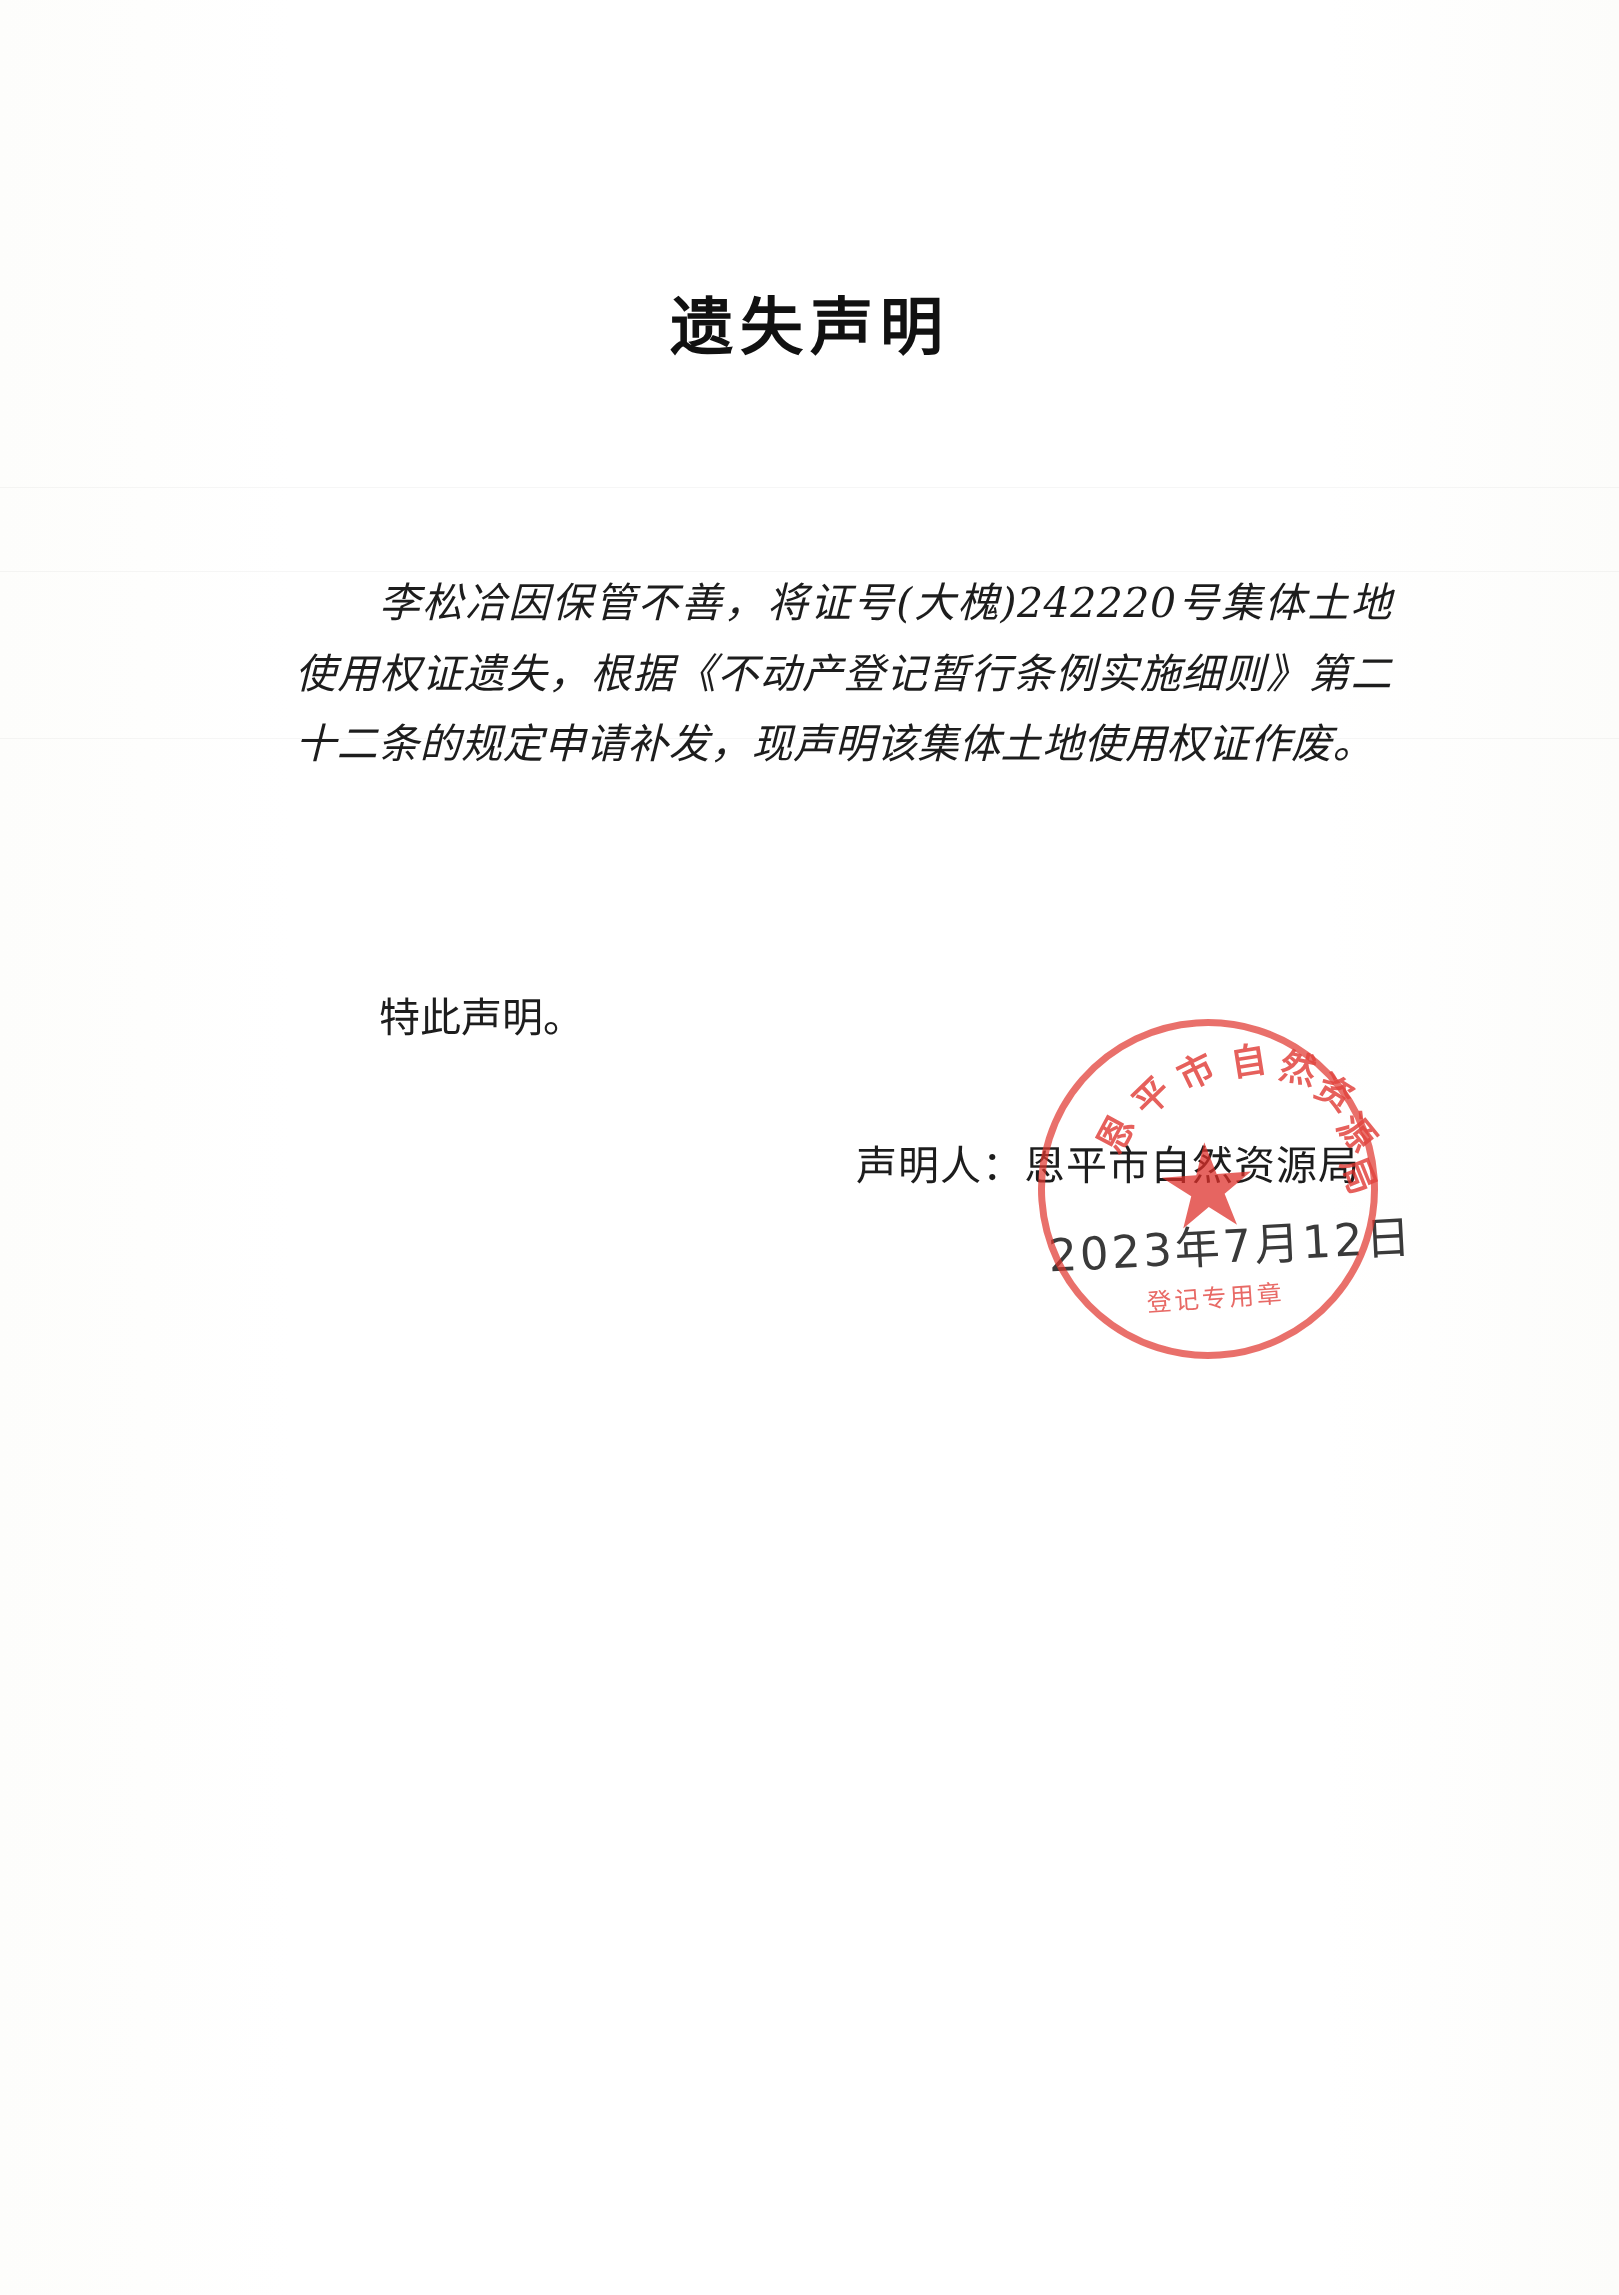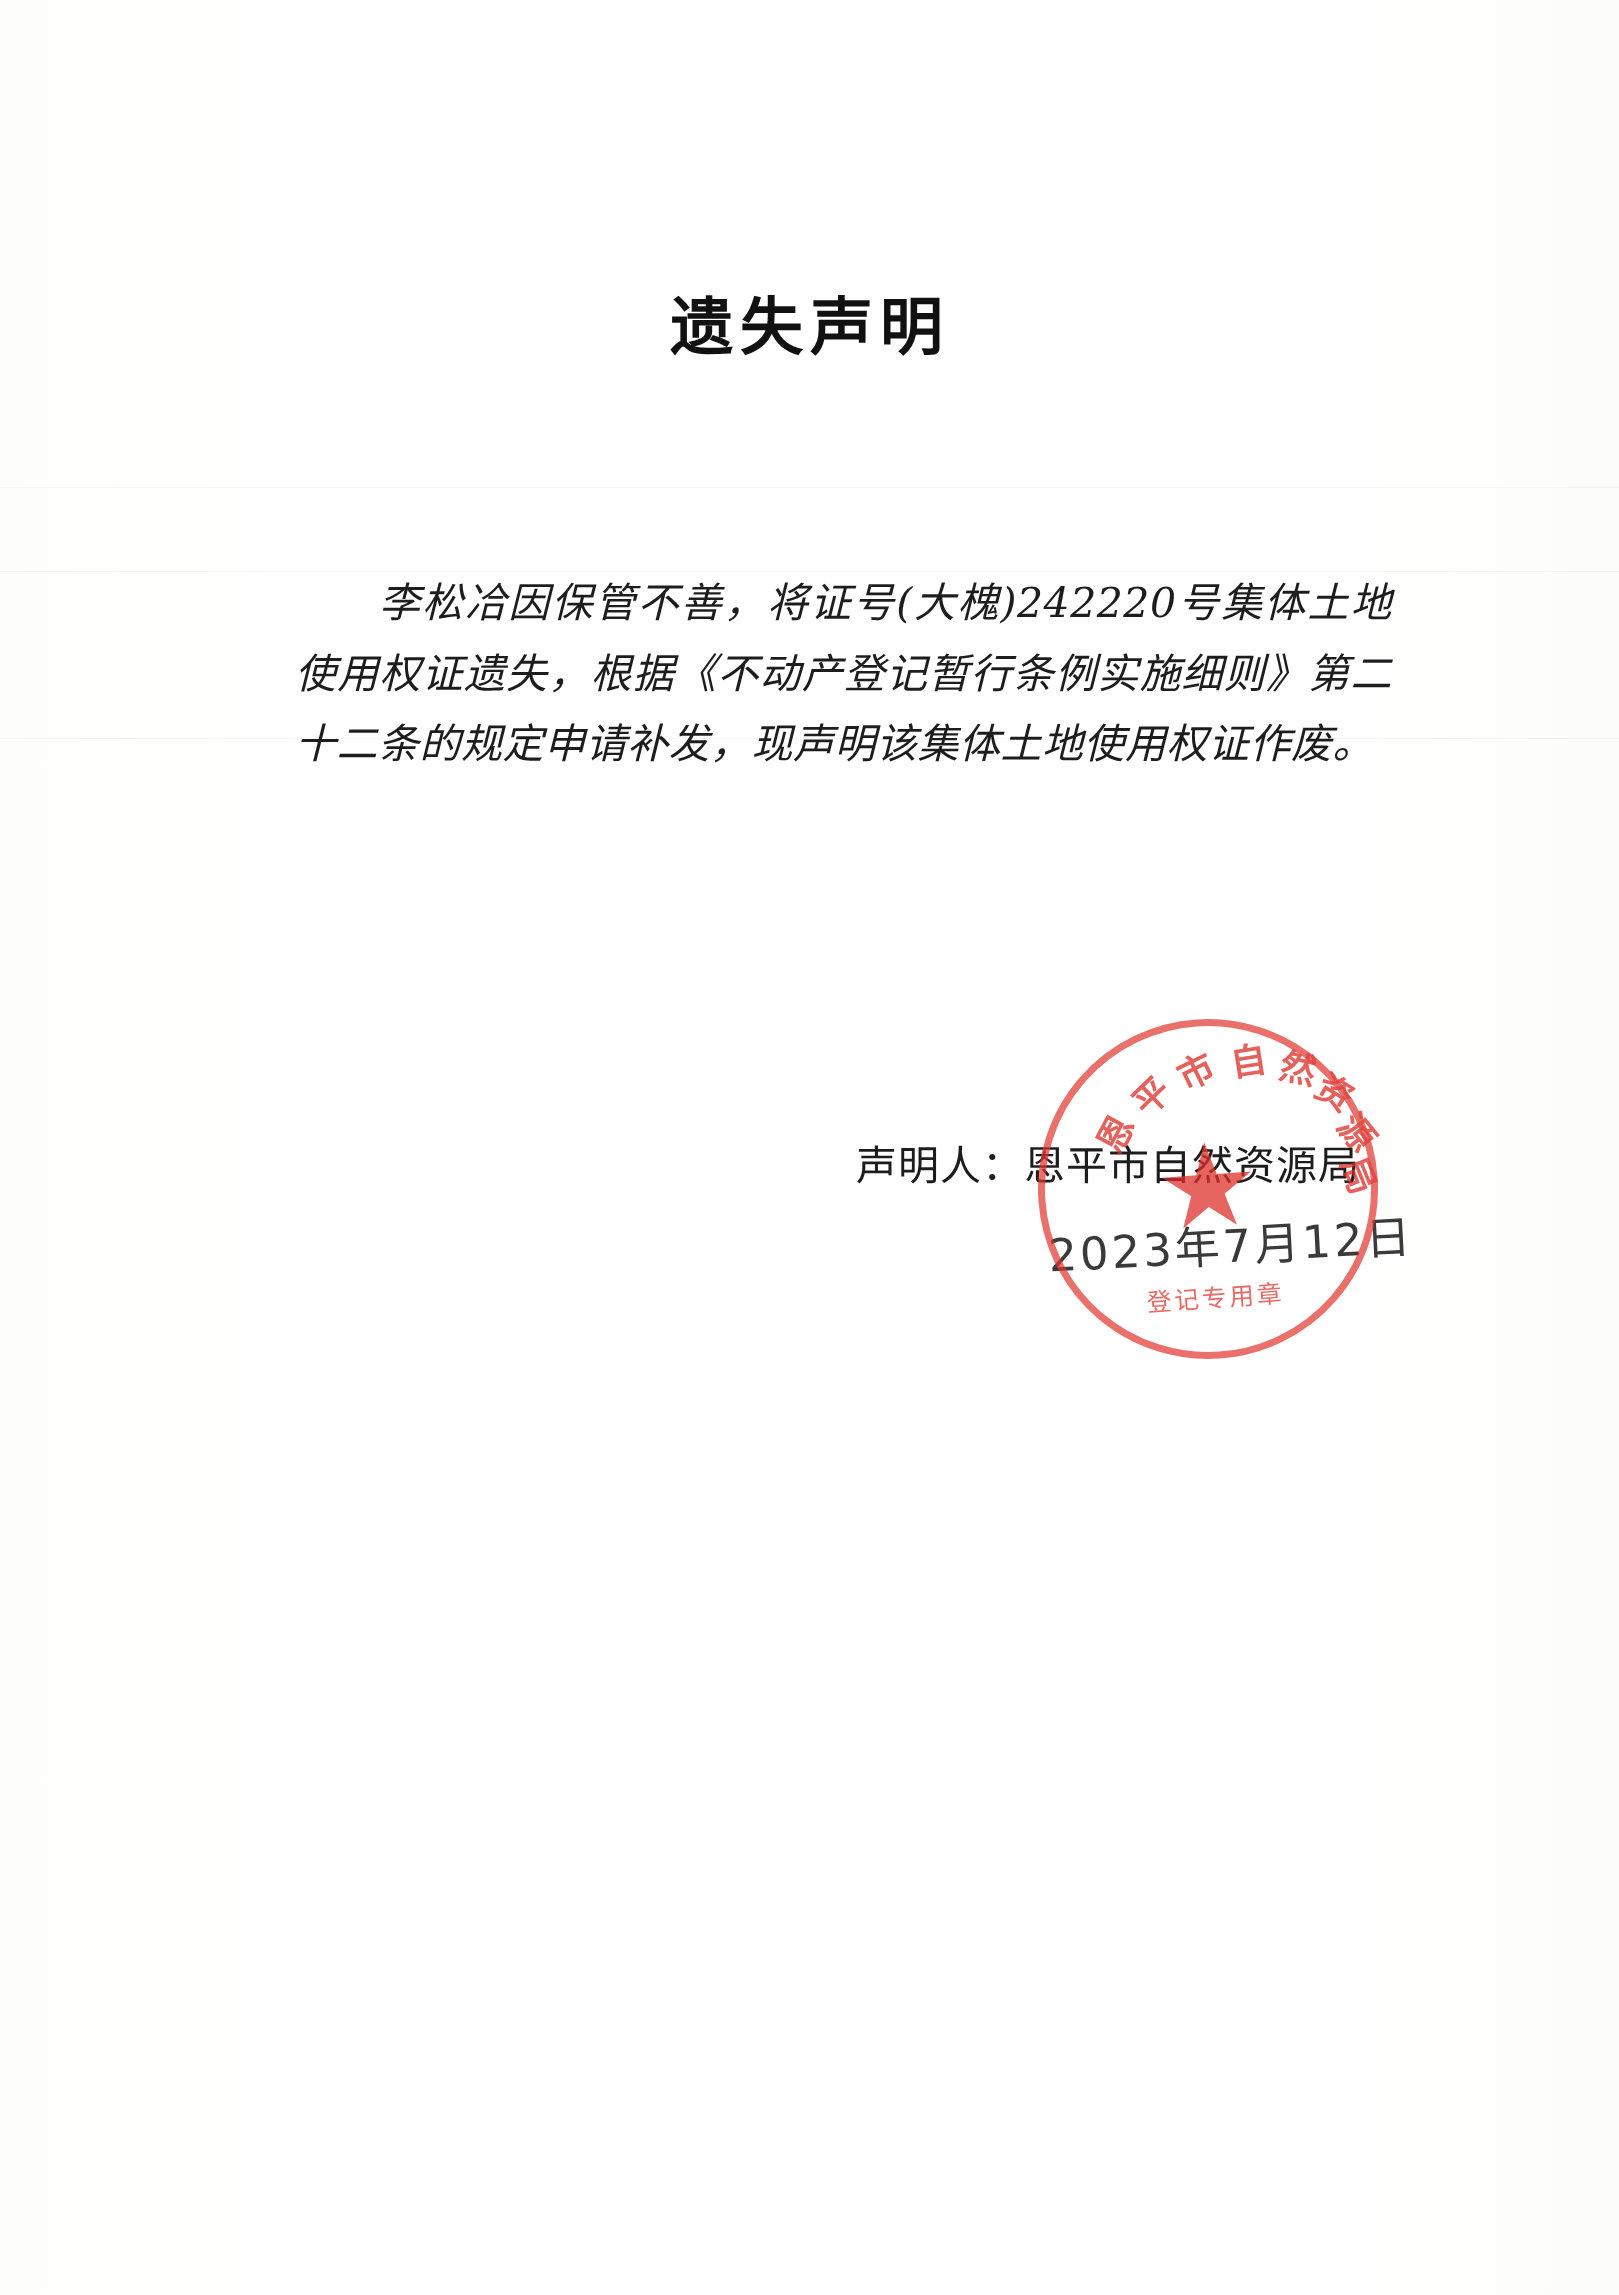--- a/index.html
+++ b/index.html
@@ -155,20 +155,21 @@
   <div class="streak" style="top:487px;"></div>
   <div class="streak" style="top:571px;"></div>
   <div class="streak" style="top:738px;"></div>
 
   <div class="doc-title">遗失声明</div>
 
   <div class="body-block">
     <p class="body-par">李松冾因保管不善，将证号(大槐)242220号集体土地使用权证遗失，根据《不动产登记暂行条例实施细则》第二十二条的规定申请补发，现声明该集体土地使用权证作废。</p>
   </div>
 
+  <div class="closing-par">特此声明。</div>
 
   <div class="signature-line">
     <span>声明人：</span><span>恩平市自然资源局</span>
   </div>
 
   <div class="handwritten-date">2023年7月12日</div>
 
   <div class="seal">
     <div class="seal-inner">
       <div class="seal-arc-text">

